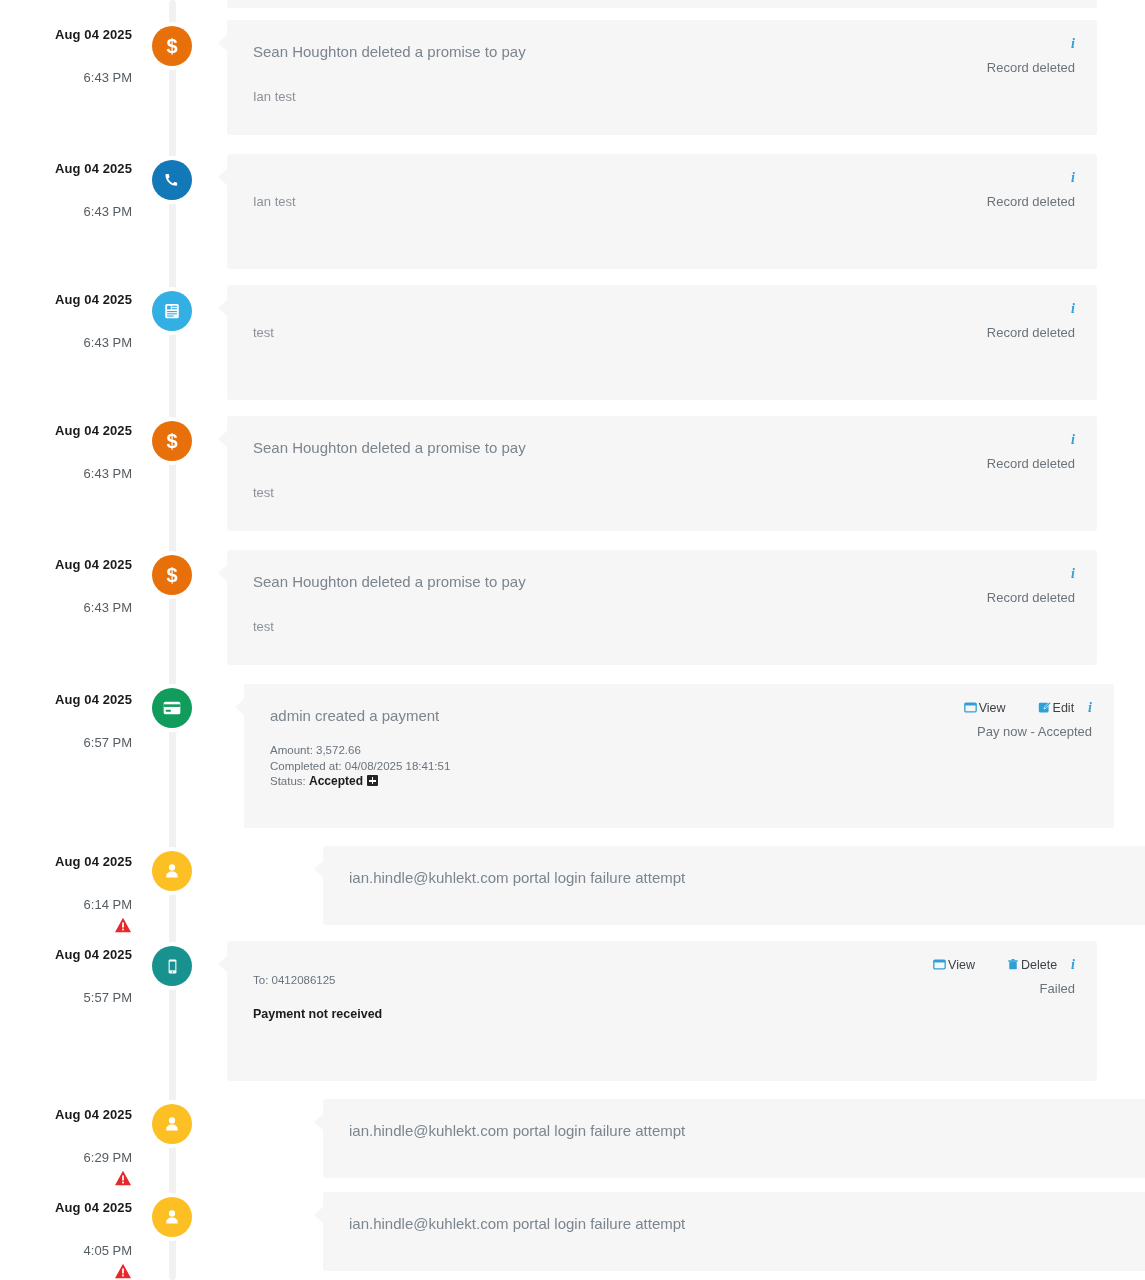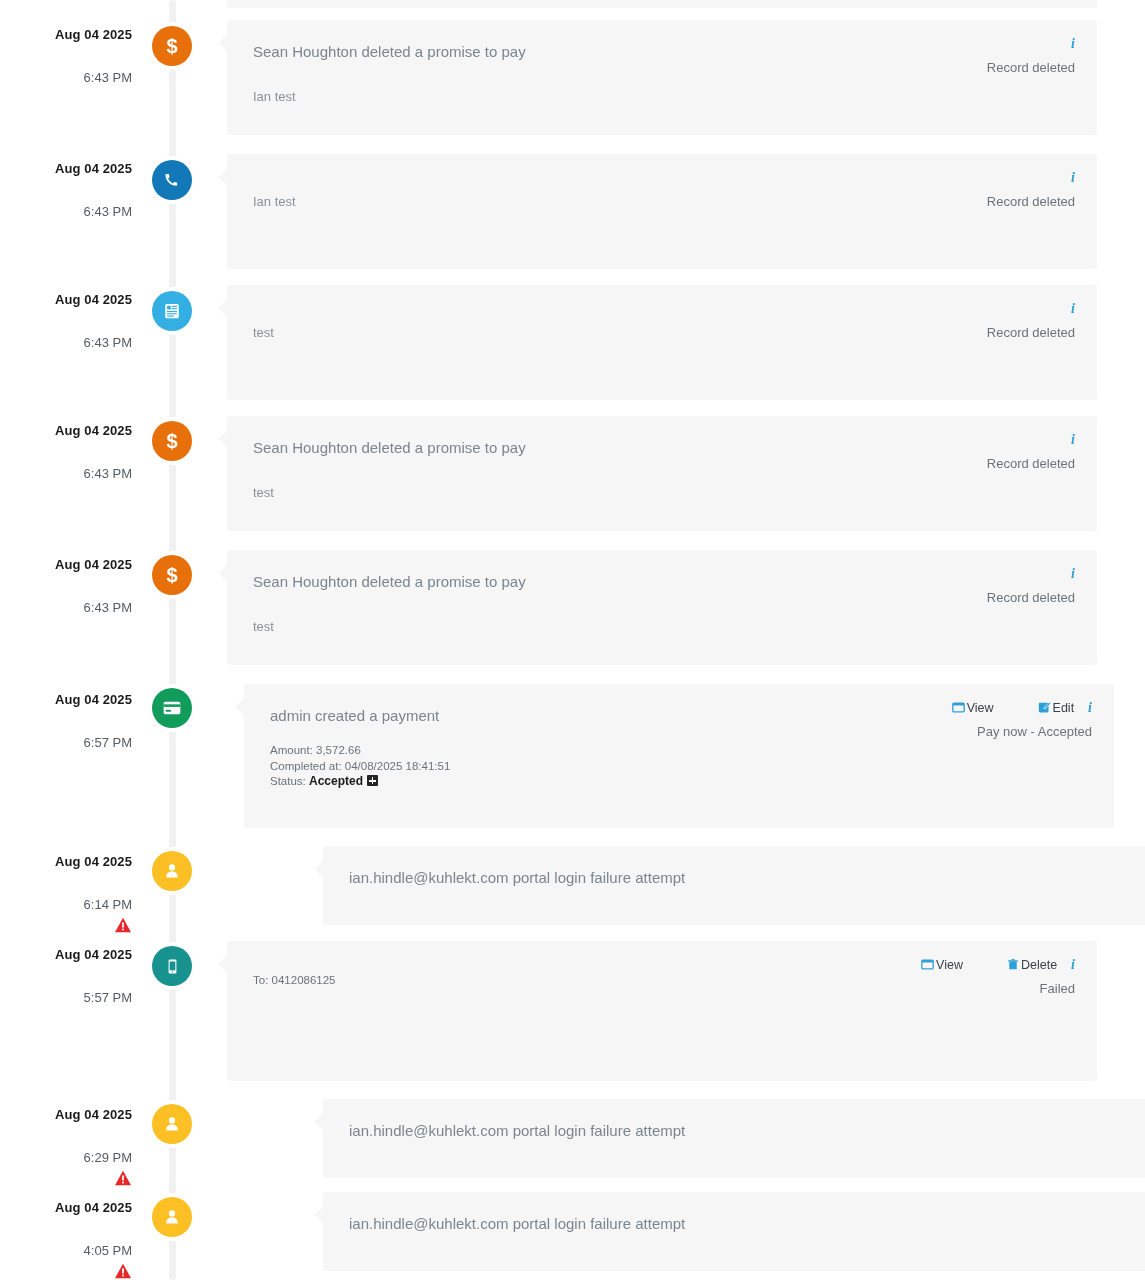--- a/index.html
+++ b/index.html
@@ -136,21 +136,20 @@
     position: absolute;
     right: 22px;
     top: 14px;
     text-align: right;
     white-space: nowrap;
   }
   .act {
     display: inline-block;
     font-size: 12.5px;
     color: #3c4147;
-    margin-left: 12px;
     cursor: pointer;
     line-height: 14px;
     padding-left: 32px;
   }
   .act svg { vertical-align: -2px; margin-right: 2px; }
   .info-i {
     display: inline-block;
     margin-left: 14px;
     font-family: "Liberation Serif", serif;
     font-style: italic;
@@ -296,20 +295,21 @@
     </div>
     <div class="dot" style="top: 946px; background: rgb(24, 146, 143);">
       <svg width="17" height="17" viewBox="0 0 24 24">
         <rect x="6.5" y="2" width="11" height="20" rx="2" fill="#fff"></rect>
         <rect x="8" y="5" width="8" height="12.4" fill="#18928f"></rect>
         <circle cx="12" cy="19.6" r="1" fill="#18928f"></circle>
       </svg>
     </div>
     <div class="card" style="left: 227px; top: 941px; width: 870px; height: 140px;">
       <div class="to-line"><span>To:</span> <span>0412086125</span></div>
+      <div class="body-strong">Payment not received</div>
       <div class="actions"><span class="act"><svg width="13" height="13" viewBox="0 0 16 16">
             <rect x="1" y="2.5" width="14" height="11" rx="1.4" fill="none" stroke="#2f9fd8" stroke-width="1.6"></rect>
             <rect x="1" y="2.5" width="14" height="3" fill="#2f9fd8"></rect>
           </svg><span>View</span></span><span class="act"><svg width="12" height="13" viewBox="0 0 16 16">
             <rect x="3" y="4.4" width="10" height="10" rx="1.2" fill="#2f9fd8"></rect>
             <rect x="1.6" y="2.4" width="12.8" height="1.9" rx=".7" fill="#2f9fd8"></rect>
             <rect x="6" y=".8" width="4" height="1.8" rx=".6" fill="#2f9fd8"></rect>
           </svg><span>Delete</span></span><span class="info-i">i</span><span class="status-note">Failed</span></div>
     </div>
     <div class="meta" style="top: 1106px;">

